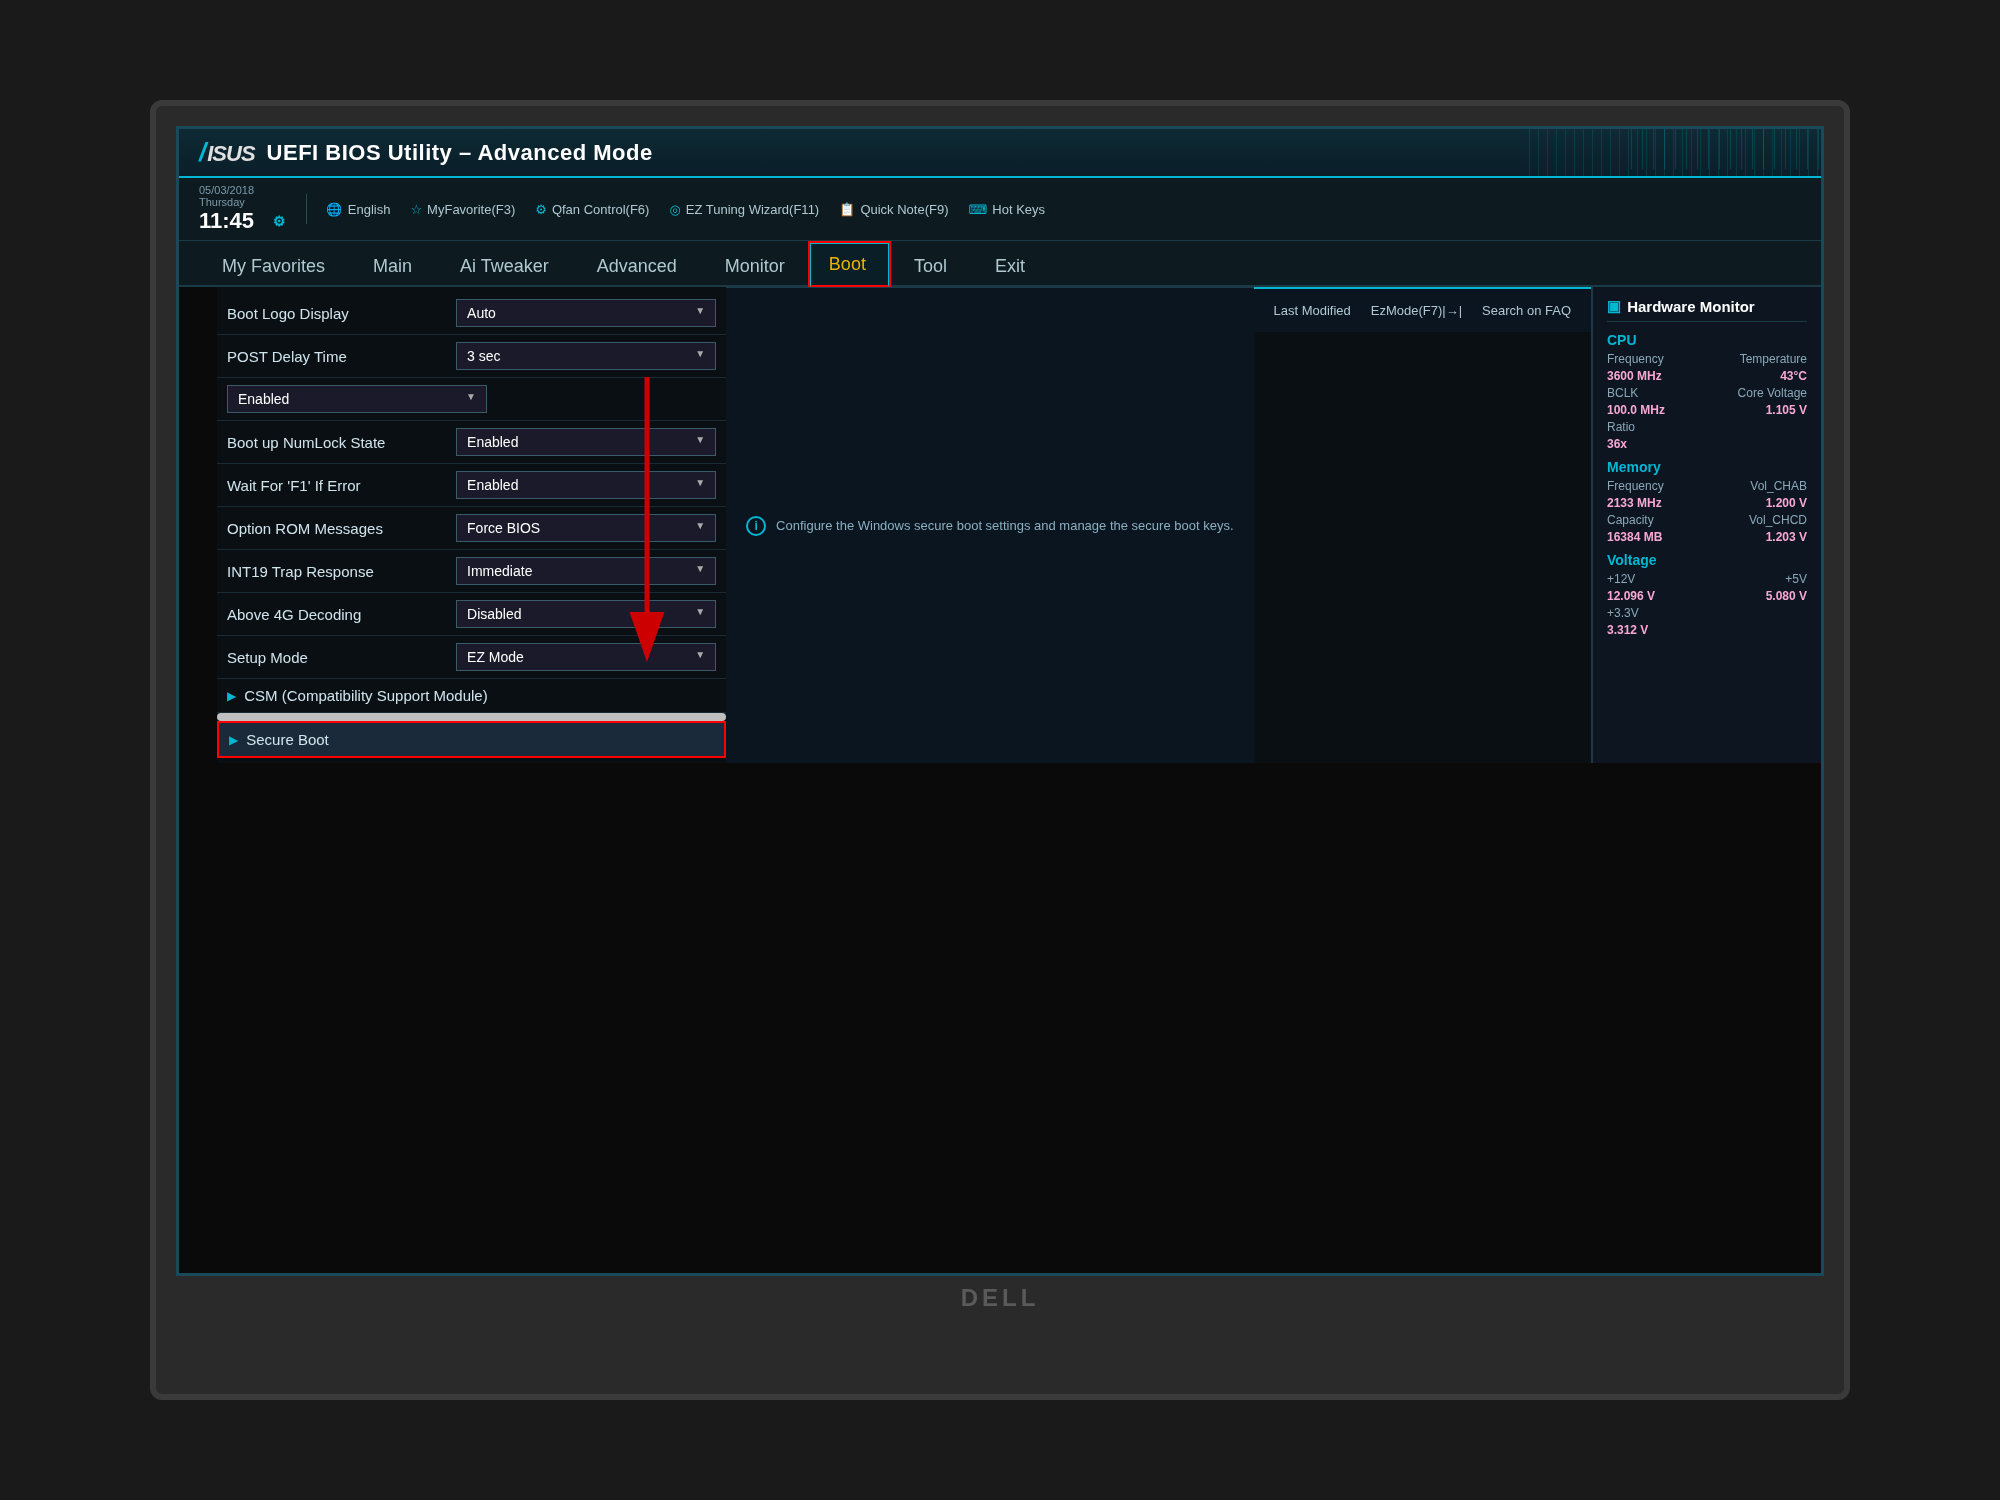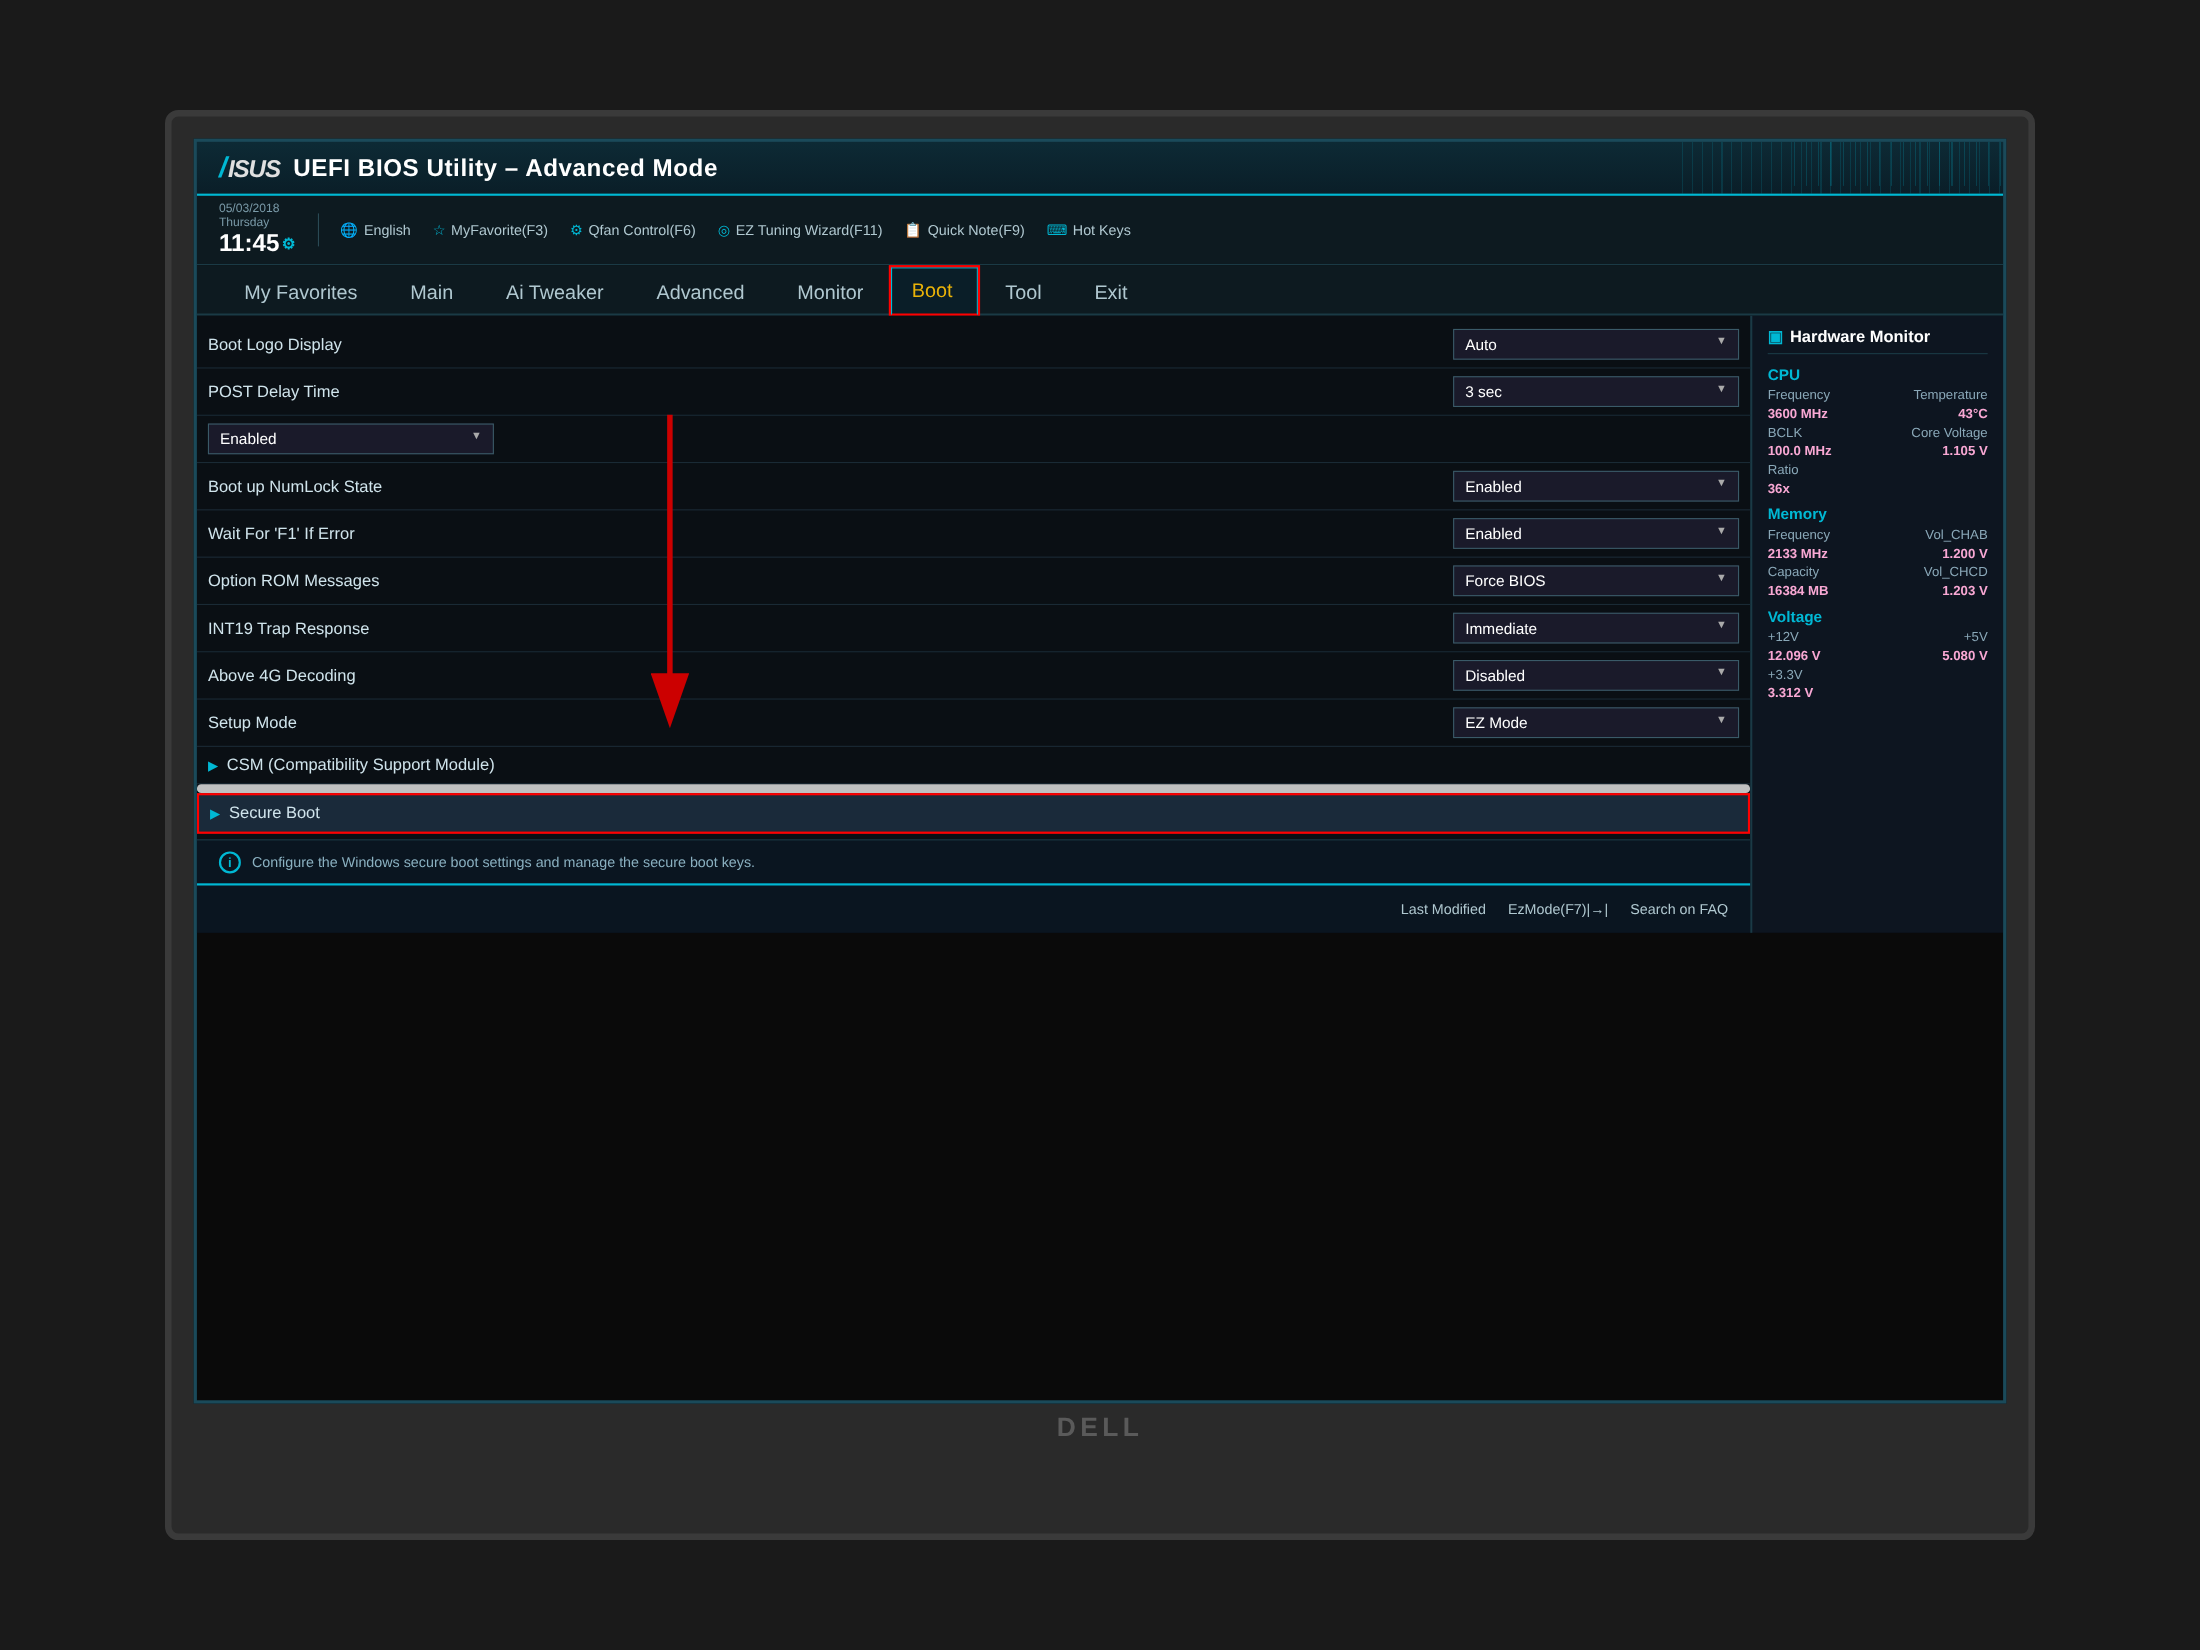--- a/index.html
+++ b/index.html
@@ -102,21 +102,21 @@
       font-size: 11px;
       color: #7a9aa8;
     }
 
     .time-text {
       font-size: 22px;
       font-weight: bold;
       color: #ffffff;
       display: flex;
       align-items: center;
-      gap: 2px;
+      gap: 19px;
     }
 
     .gear-icon-small {
       font-size: 14px;
       color: #00b8d4;
     }
 
     .divider-v {
       width: 1px;
       height: 30px;
@@ -348,23 +348,24 @@
 
     .panels-area {
       display: flex;
       flex: 1;
       min-height: 0;
     }
 
     .bios-main {
       flex: 1;
       display: flex;
-      flex-direction: column;
+      flex-direction: row;
       position: relative;
       background: #0a0f14;
+      margin-left: 38px;
     }
 
     .settings-area {
       flex: 1;
       overflow-y: auto;
       padding: 5px 0;
     }
 
     .circuit-top-right {
       position: absolute;

